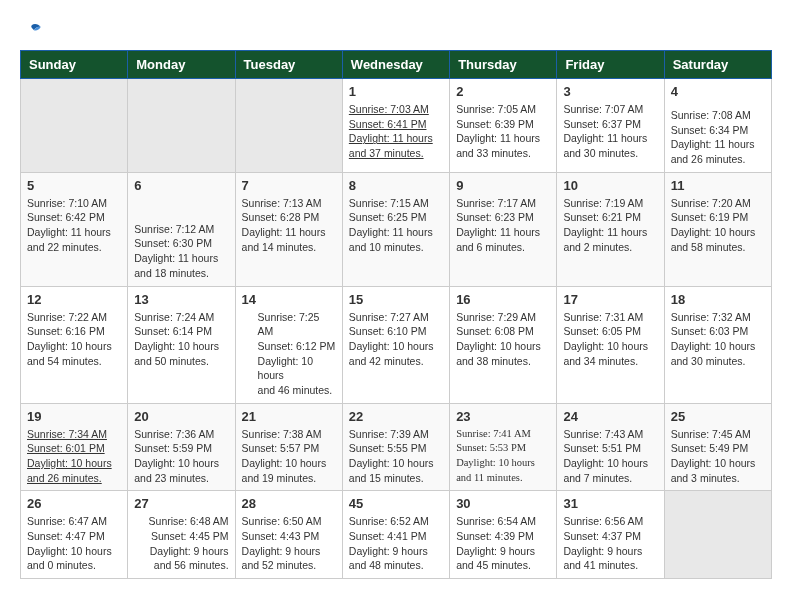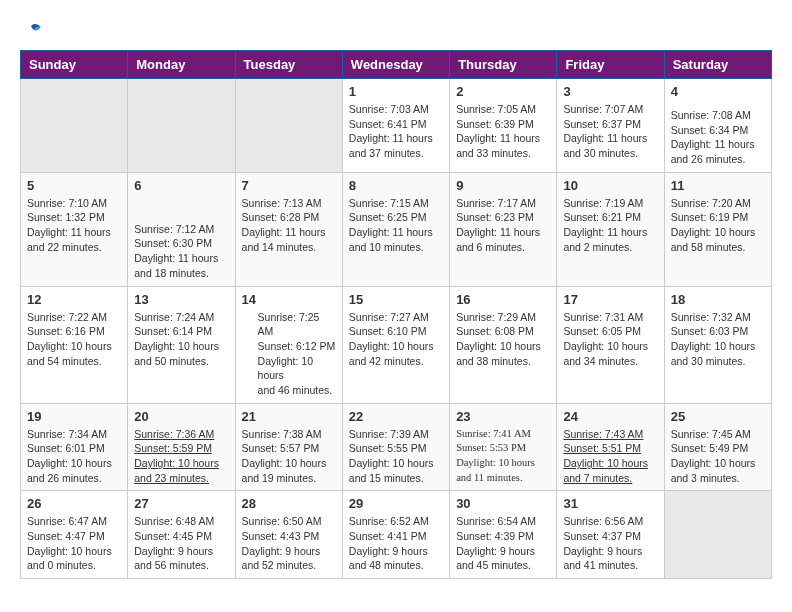--- a/index.html
+++ b/index.html
@@ -51,21 +51,21 @@
     .location {
       font-size: 15px;
       color: #333;
     }
     .calendar {
       width: 100%;
       border-collapse: collapse;
       border: 1px solid #ccc;
     }
     .calendar th {
-      background-color: #701a75;
+      background-color: #14532d;
       color: #fff;
       text-align: left;
       padding: 6px 8px;
       font-size: 13px;
       border: 1px solid #1a5ea8;
     }
     .calendar td {
       vertical-align: top;
       border: 1px solid #ccc;
       padding: 5px 6px;
@@ -129,21 +129,21 @@
         <th>Saturday</th>
       </tr>
   </thead>
   <tbody id="calendar-body">
   <tr class="row-odd">
         <td class="empty"></td>
         <td class="empty"></td>
         <td class="empty"></td>
         <td>
           <span class="day-number">1</span>
-          <div class="day-info" style="white-space: pre-line;">Sunrise: 7:03 AM
+          <div class="day-info" style="white-space: pre-line; text-decoration: underline;">Sunrise: 7:03 AM
 Sunset: 6:41 PM
 Daylight: 11 hours
 and 37 minutes.</div>
         </td>
         <td>
           <span class="day-number">2</span>
           <div class="day-info" style="white-space: pre-line;">Sunrise: 7:05 AM
 Sunset: 6:39 PM
 Daylight: 11 hours
 and 33 minutes.</div>
@@ -160,21 +160,21 @@
           <div class="day-info" style="white-space: pre-line; margin-top: 9px;">Sunrise: 7:08 AM
 Sunset: 6:34 PM
 Daylight: 11 hours
 and 26 minutes.</div>
         </td>
       </tr>
       <tr class="row-even">
         <td>
           <span class="day-number">5</span>
           <div class="day-info" style="white-space: pre-line;">Sunrise: 7:10 AM
-Sunset: 1:32 PM
+Sunset: 6:42 PM
 Daylight: 11 hours
 and 22 minutes.</div>
         </td>
         <td>
           <span class="day-number">6</span>
           <div class="day-info" style="white-space: pre-line; margin-top: 29px;">Sunrise: 7:12 AM
 Sunset: 6:30 PM
 Daylight: 11 hours
 and 18 minutes.</div>
         </td>
@@ -261,28 +261,28 @@
           <span class="day-number">18</span>
           <div class="day-info" style="white-space: pre-line;">Sunrise: 7:32 AM
 Sunset: 6:03 PM
 Daylight: 10 hours
 and 30 minutes.</div>
         </td>
       </tr>
       <tr class="row-even">
         <td>
           <span class="day-number">19</span>
-          <div class="day-info" style="white-space: pre-line;">Sunrise: 7:34 AM
+          <div class="day-info" style="white-space: pre-line; text-decoration: underline;">Sunrise: 7:34 AM
 Sunset: 6:01 PM
 Daylight: 10 hours
 and 26 minutes.</div>
         </td>
         <td>
           <span class="day-number">20</span>
-          <div class="day-info" style="white-space: pre-line; text-decoration: underline;">Sunrise: 7:36 AM
+          <div class="day-info" style="white-space: pre-line;">Sunrise: 7:36 AM
 Sunset: 5:59 PM
 Daylight: 10 hours
 and 23 minutes.</div>
         </td>
         <td>
           <span class="day-number">21</span>
           <div class="day-info" style="white-space: pre-line;">Sunrise: 7:38 AM
 Sunset: 5:57 PM
 Daylight: 10 hours
 and 19 minutes.</div>
@@ -296,21 +296,21 @@
         </td>
         <td>
           <span class="day-number">23</span>
           <div class="day-info" style="white-space: pre-line; font-family: Liberation Serif, serif;">Sunrise: 7:41 AM
 Sunset: 5:53 PM
 Daylight: 10 hours
 and 11 minutes.</div>
         </td>
         <td>
           <span class="day-number">24</span>
-          <div class="day-info" style="white-space: pre-line; text-decoration: underline;">Sunrise: 7:43 AM
+          <div class="day-info" style="white-space: pre-line;">Sunrise: 7:43 AM
 Sunset: 5:51 PM
 Daylight: 10 hours
 and 7 minutes.</div>
         </td>
         <td>
           <span class="day-number">25</span>
           <div class="day-info" style="white-space: pre-line;">Sunrise: 7:45 AM
 Sunset: 5:49 PM
 Daylight: 10 hours
 and 3 minutes.</div>
@@ -319,34 +319,34 @@
       <tr class="row-odd">
         <td>
           <span class="day-number">26</span>
           <div class="day-info" style="white-space: pre-line;">Sunrise: 6:47 AM
 Sunset: 4:47 PM
 Daylight: 10 hours
 and 0 minutes.</div>
         </td>
         <td>
           <span class="day-number">27</span>
-          <div class="day-info" style="white-space: pre-line;">Sunrise: 6:48 AM
+          <div class="day-info" style="white-space: pre-line; text-align: right;">Sunrise: 6:48 AM
 Sunset: 4:45 PM
 Daylight: 9 hours
 and 56 minutes.</div>
         </td>
         <td>
           <span class="day-number">28</span>
           <div class="day-info" style="white-space: pre-line;">Sunrise: 6:50 AM
 Sunset: 4:43 PM
 Daylight: 9 hours
 and 52 minutes.</div>
         </td>
         <td>
-          <span class="day-number">29</span>
+          <span class="day-number">45</span>
           <div class="day-info" style="white-space: pre-line;">Sunrise: 6:52 AM
 Sunset: 4:41 PM
 Daylight: 9 hours
 and 48 minutes.</div>
         </td>
         <td>
           <span class="day-number">30</span>
           <div class="day-info" style="white-space: pre-line;">Sunrise: 6:54 AM
 Sunset: 4:39 PM
 Daylight: 9 hours

